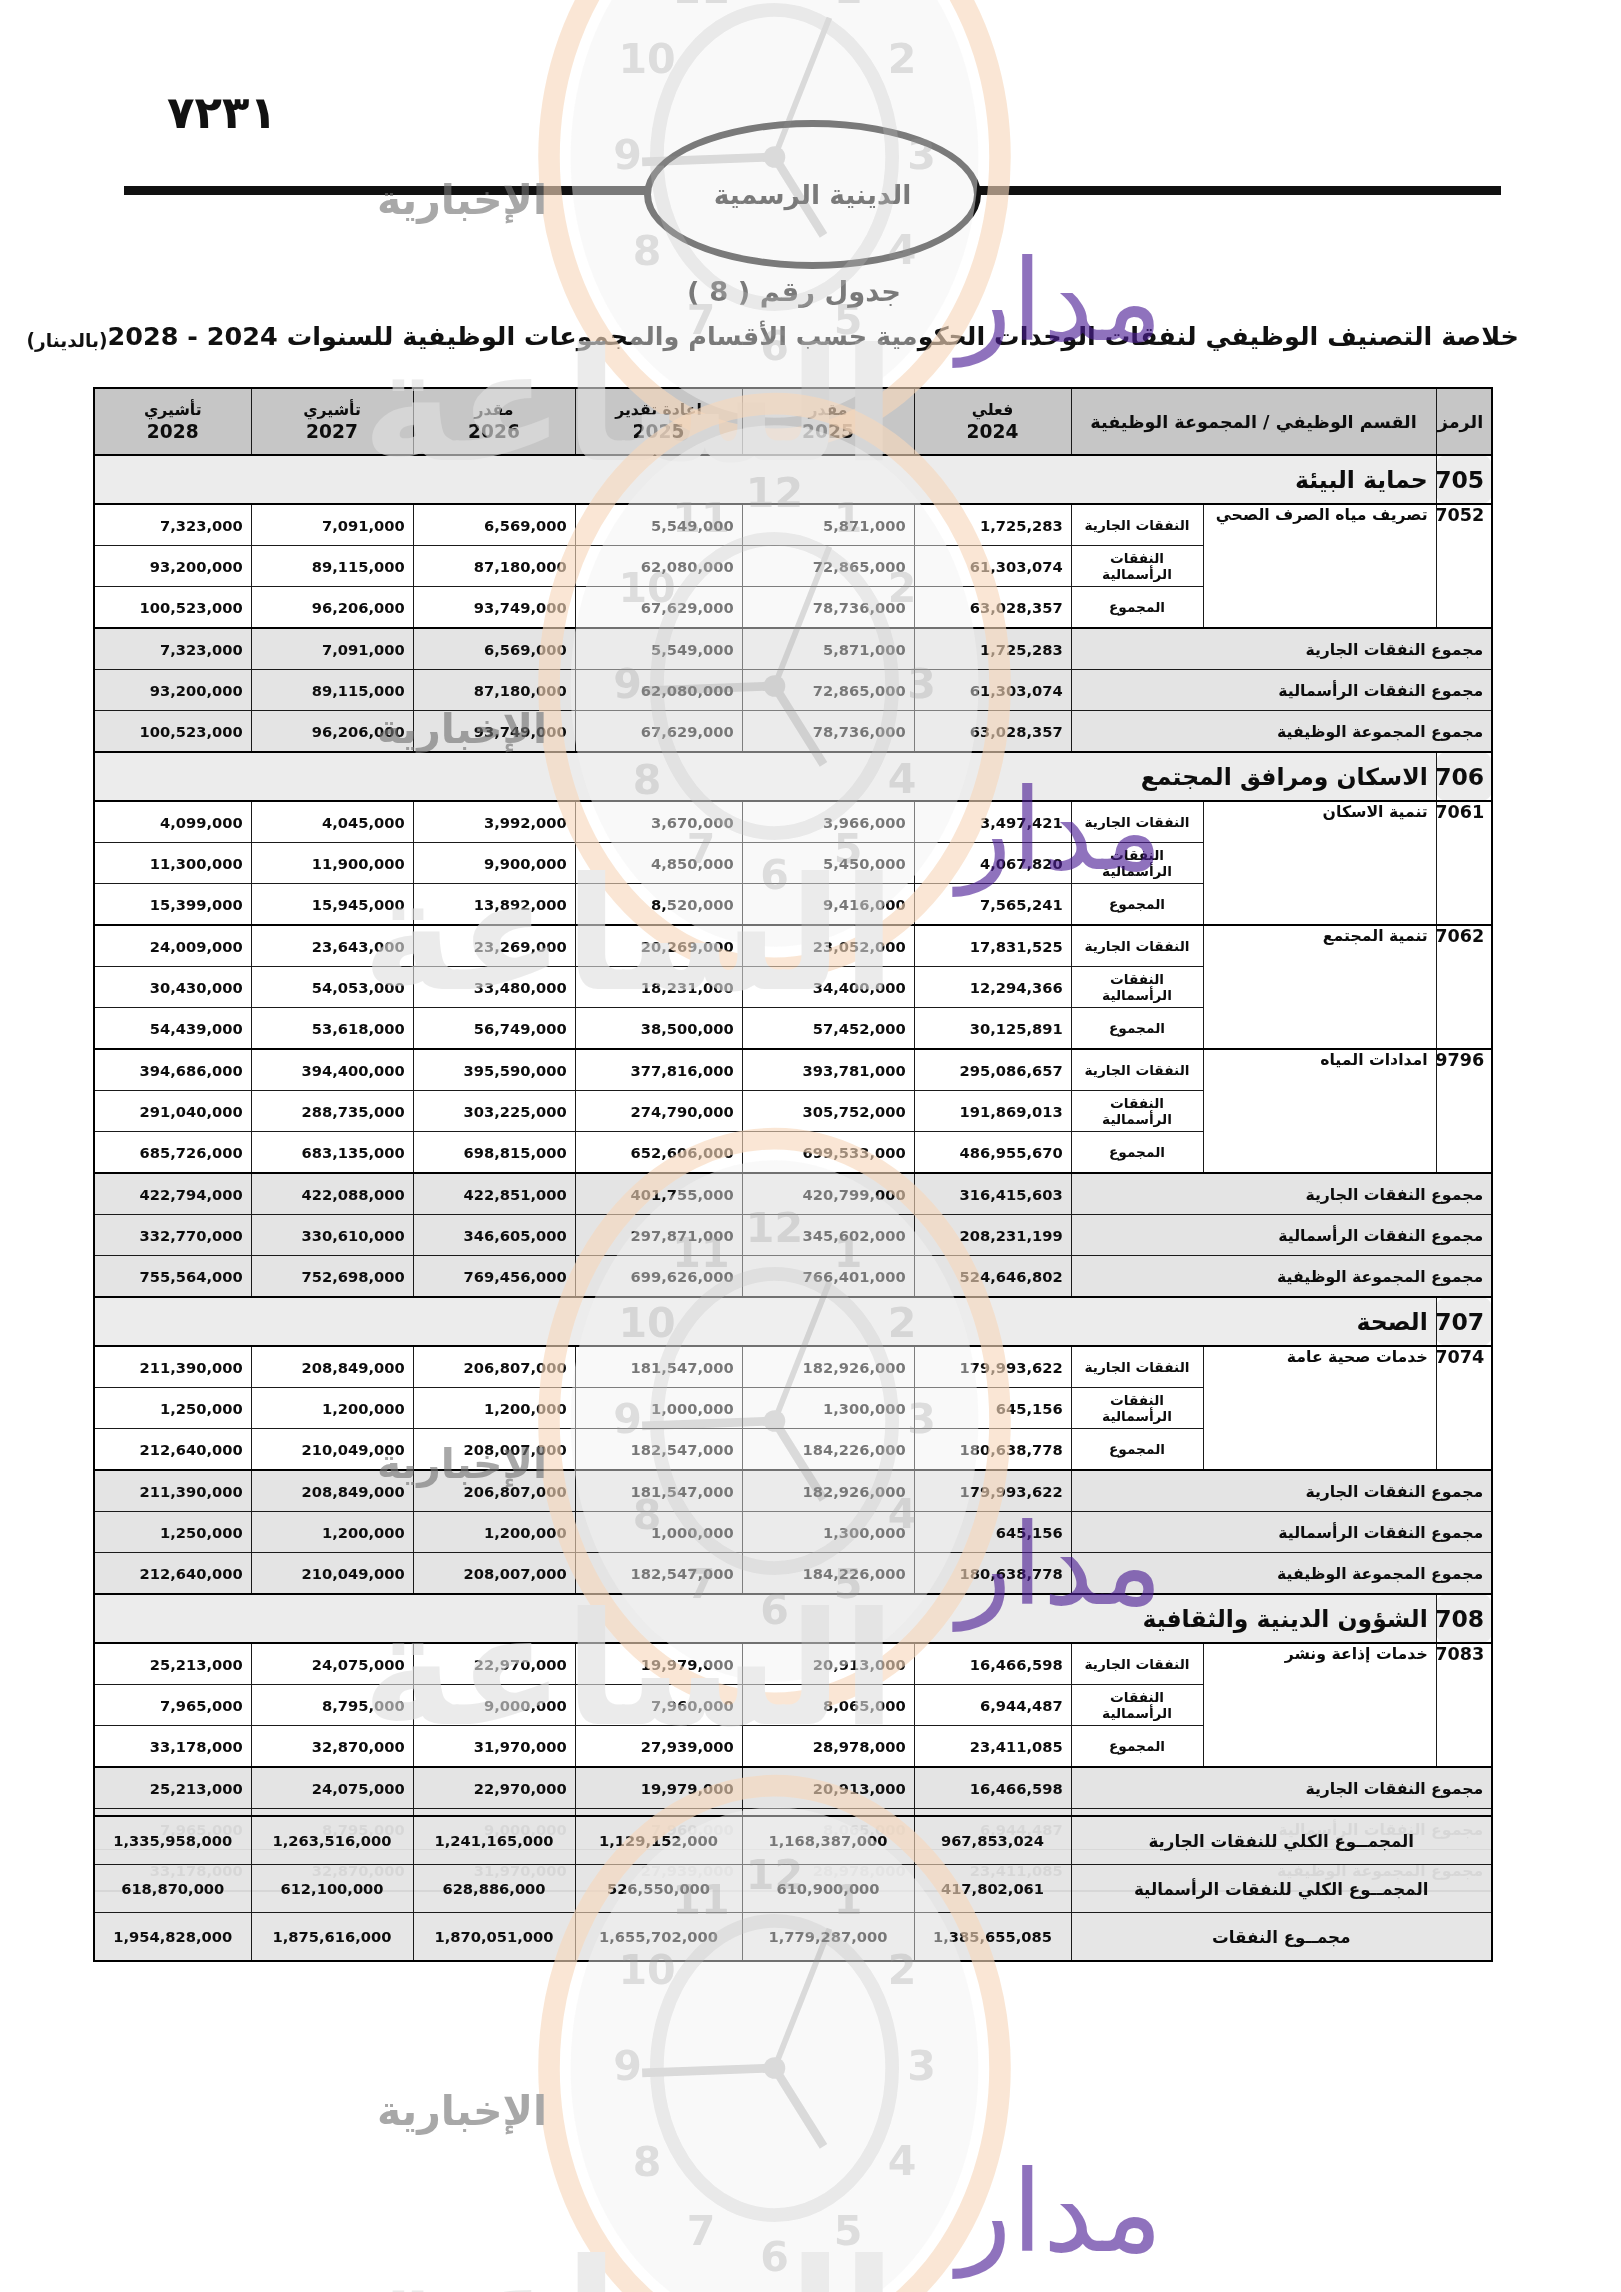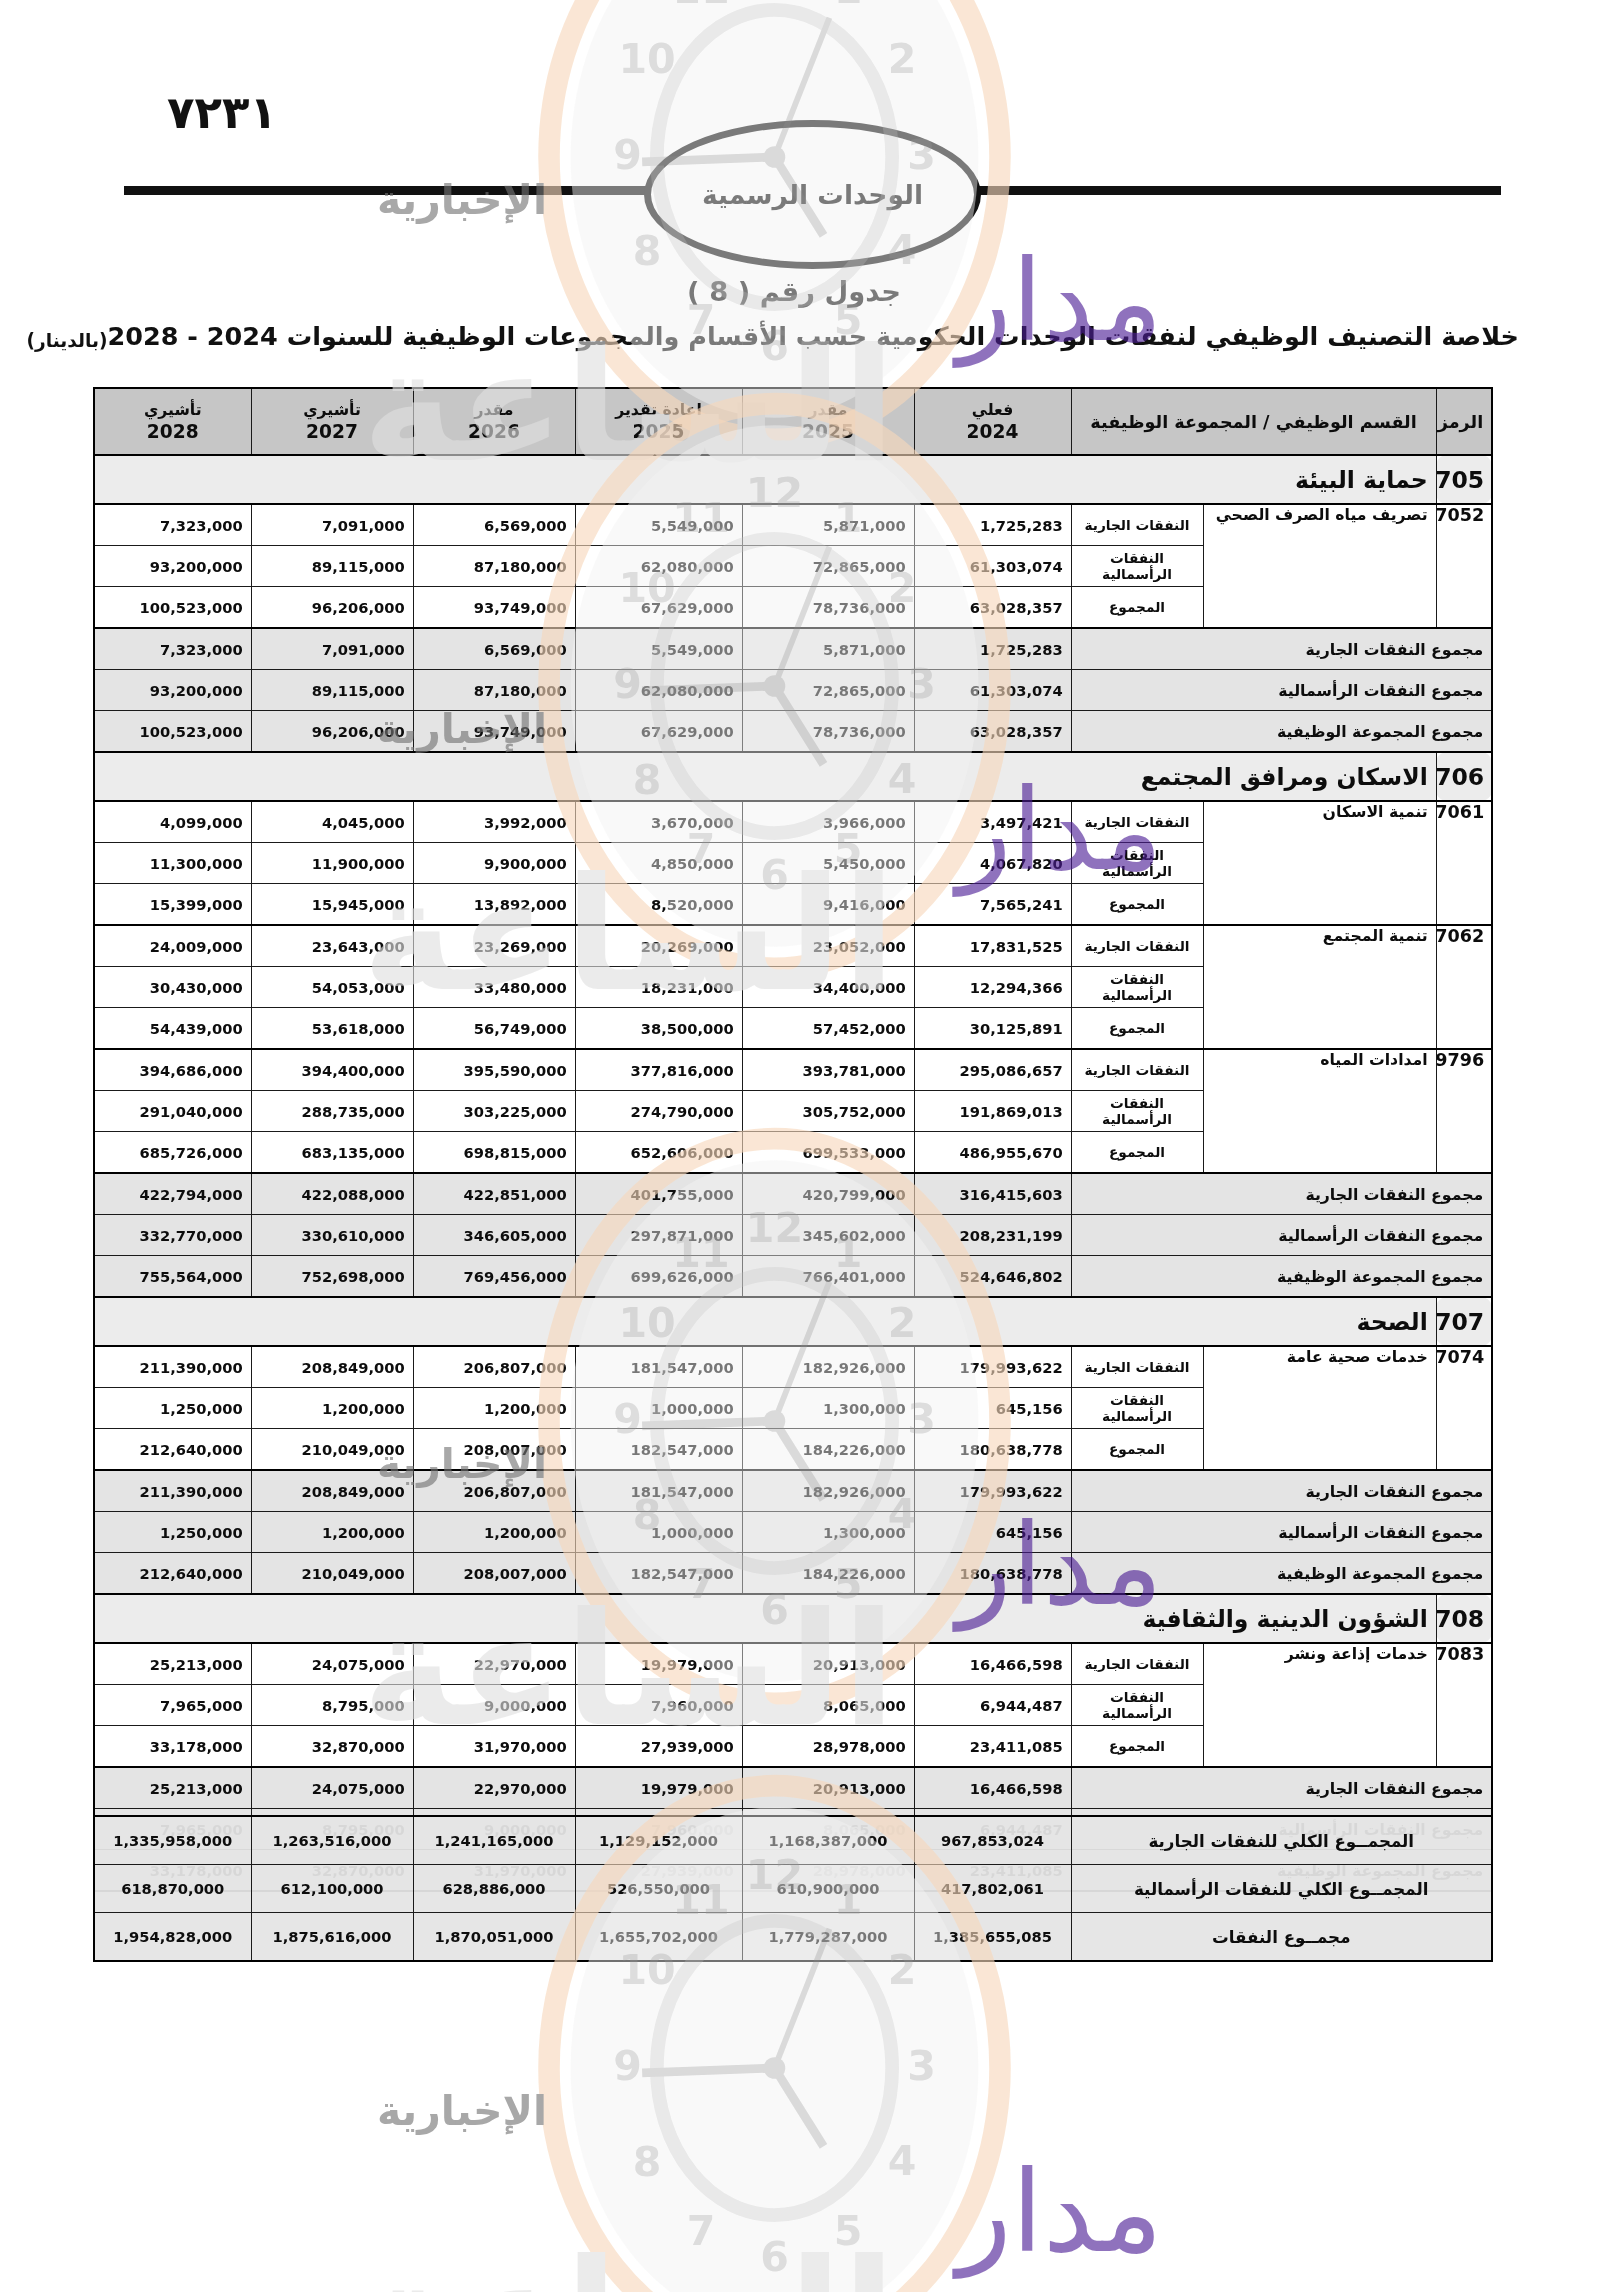--- a/index.html
+++ b/index.html
@@ -163,21 +163,21 @@
           </svg></div>
         <div class="wm-word-madar">مدار</div>
         <div class="wm-word-saa">الساعة</div>
         <div class="wm-word-news">الإخبارية</div>
       </div>
     </div>
 
   <div id="page-number">٧٢٣١</div>
   <div id="top-rule"></div>
   <div id="masthead-ellipse">
-    <span class="mh">الوحدات الرسمية</span>
+    <span class="mh">الدينية الرسمية</span>
   </div>
   <div id="doc-title">جدول رقم ( 8 )</div>
   <div id="doc-subtitle">
     <span>خلاصة التصنيف الوظيفي لنفقات الوحدات الحكومية حسب الأقسام والمجموعات الوظيفية للسنوات 2024 - 2028</span><span class="currency">(بالدينار)</span>
   </div>
 
   <div id="main-table-wrap">
     <table class="budget" id="main-table">
       <colgroup>
         <col style="width:56px">

